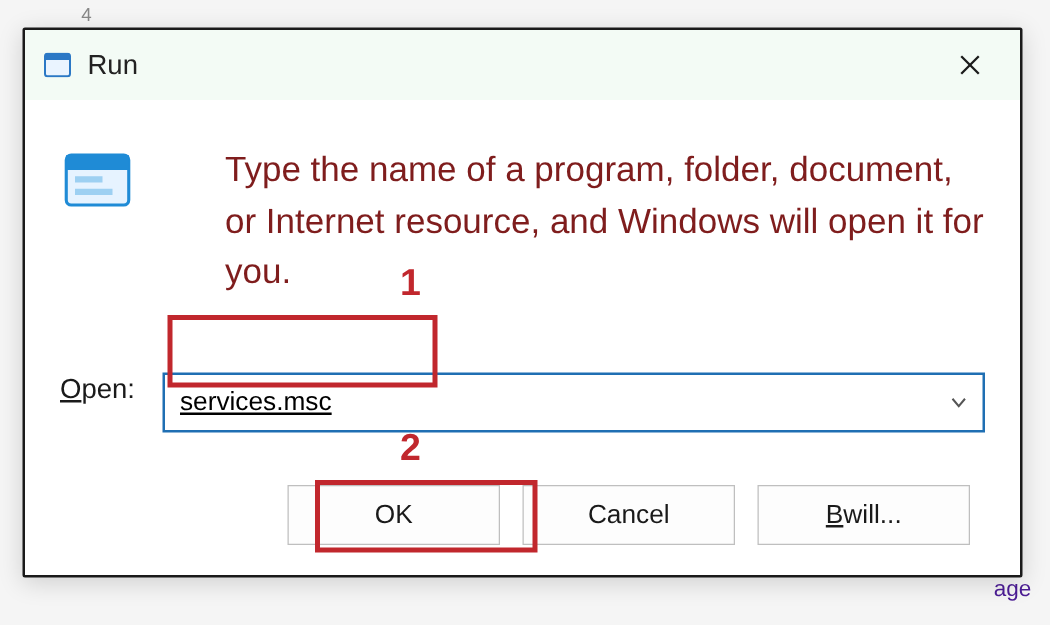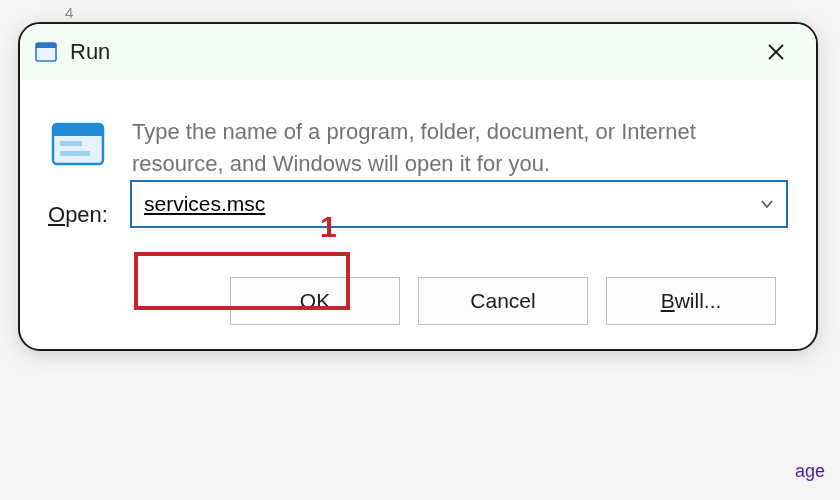--- a/index.html
+++ b/index.html
@@ -25,24 +25,24 @@
       right: 15px;
       bottom: 18px;
       font-size: 18px;
       color: #4c1d95;
     }
     .dialog {
       position: absolute;
       top: 22px;
       left: 18px;
       width: 800px;
-      height: 329px;
+      height: 440px;
       background: #ffffff;
       border: 2px solid #1a1a1a;
-      border-radius: 22px;
+      border-radius: 2px;
       box-shadow: 0 4px 20px rgba(0,0,0,0.15);
       overflow: hidden;
     }
     .titlebar {
       display: flex;
       align-items: center;
       height: 56px;
       padding: 0 18px 0 14px;
       background: #f3fbf5;
     }
@@ -79,28 +79,30 @@
     }
     .big-icon {
       width: 60px;
       height: 56px;
       flex-shrink: 0;
       display: flex;
       align-items: center;
       justify-content: center;
     }
     .desc {
-      font-size: 22px;
+      font-size: 28px;
       line-height: 1.45;
-      color: #737373;
+      color: #7f1d1d;
       max-width: 620px;
+      margin-left: 48px;
     }
     .open-row {
       display: flex;
-      align-items: flex-end;
+      align-items: flex-start;
+      margin-top: 60px;
       gap: 22px;
     }
     .open-label {
       font-size: 22px;
       display: inline-block;
     }
     .open-label .ul {
       text-decoration: underline;
     }
     .combo {

